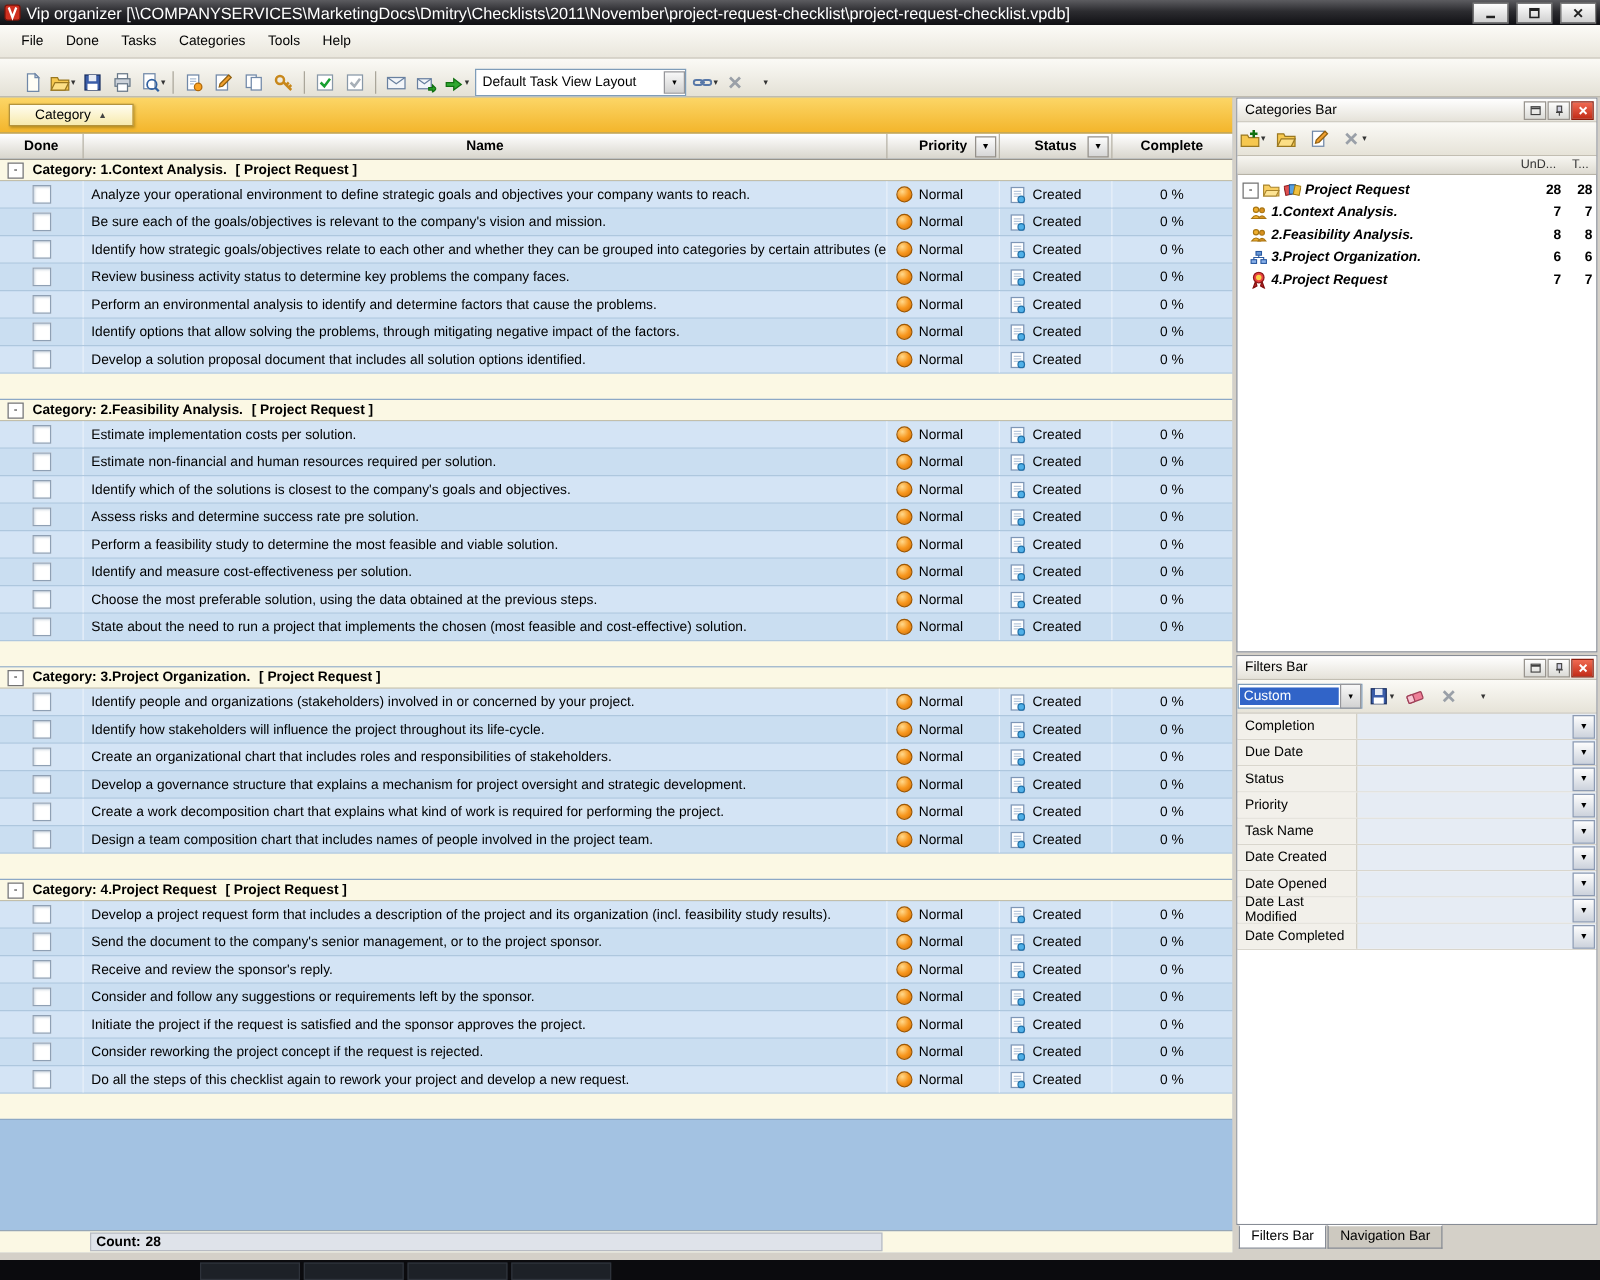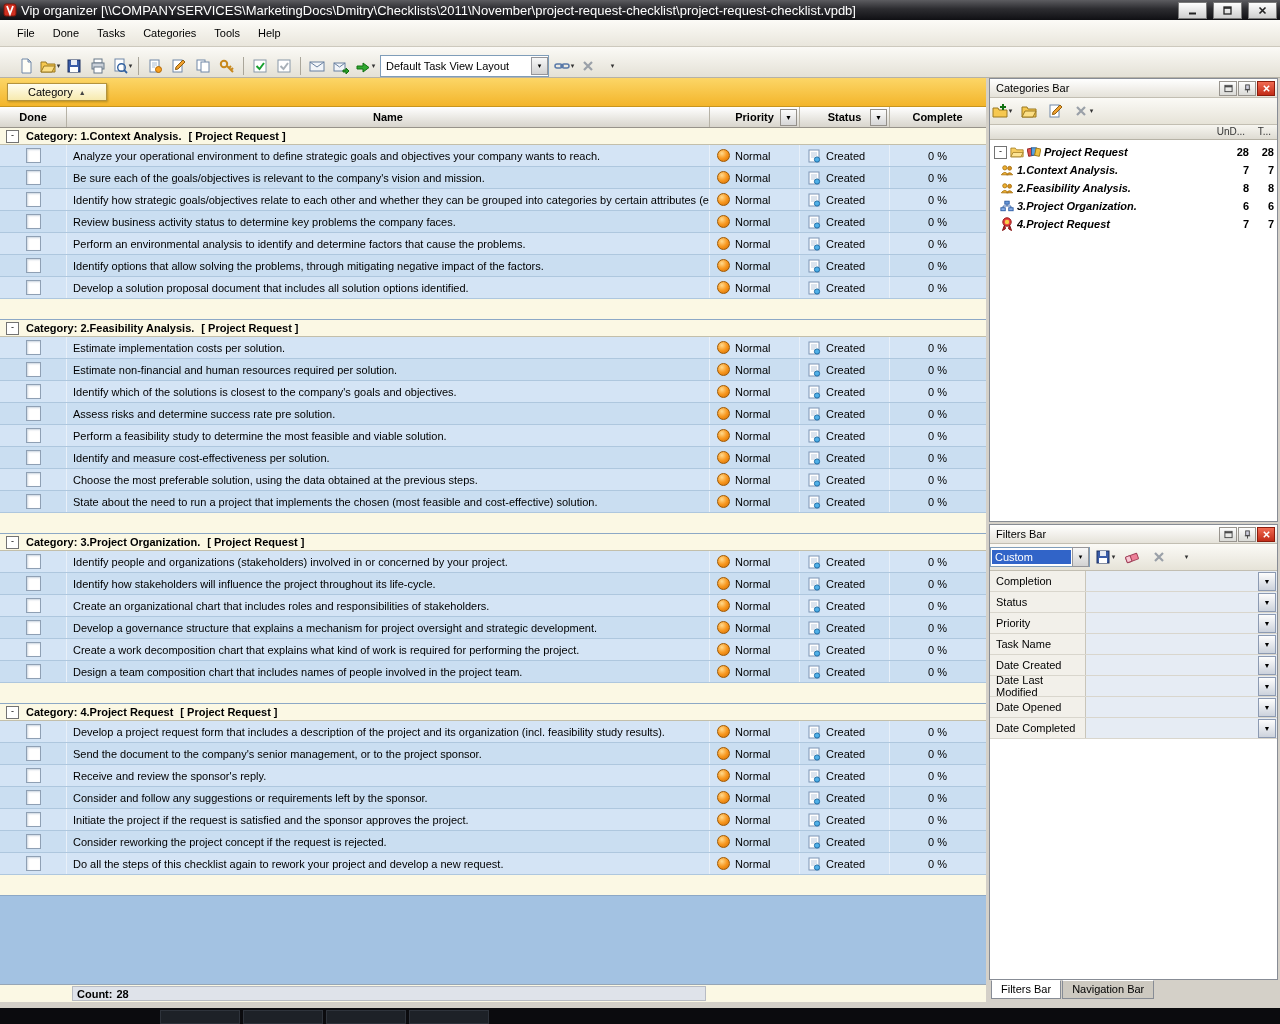--- a/index.html
+++ b/index.html
@@ -1129,20 +1129,26 @@
             </div>
         </div>
         <div class="filter-grid" id="filter-grid">
             <div class="filter-row">
               <div class="f-label">Completion</div>
               <div class="f-value">
                 <span class="f-arrow">▼</span>
               </div>
             </div>
             <div class="filter-row">
+              <div class="f-label">Due Date</div>
+              <div class="f-value">
+                <span class="f-arrow">▼</span>
+              </div>
+            </div>
+            <div class="filter-row">
               <div class="f-label">Status</div>
               <div class="f-value">
                 <span class="f-arrow">▼</span>
               </div>
             </div>
             <div class="filter-row">
               <div class="f-label">Priority</div>
               <div class="f-value">
                 <span class="f-arrow">▼</span>
               </div>
@@ -1153,27 +1159,27 @@
                 <span class="f-arrow">▼</span>
               </div>
             </div>
             <div class="filter-row">
               <div class="f-label">Date Created</div>
               <div class="f-value">
                 <span class="f-arrow">▼</span>
               </div>
             </div>
             <div class="filter-row">
-              <div class="f-label">Date Last Modified</div>
+              <div class="f-label">Date Opened</div>
               <div class="f-value">
                 <span class="f-arrow">▼</span>
               </div>
             </div>
             <div class="filter-row">
-              <div class="f-label">Date Opened</div>
+              <div class="f-label">Date Last Modified</div>
               <div class="f-value">
                 <span class="f-arrow">▼</span>
               </div>
             </div>
             <div class="filter-row">
               <div class="f-label">Date Completed</div>
               <div class="f-value">
                 <span class="f-arrow">▼</span>
               </div>
             </div>

